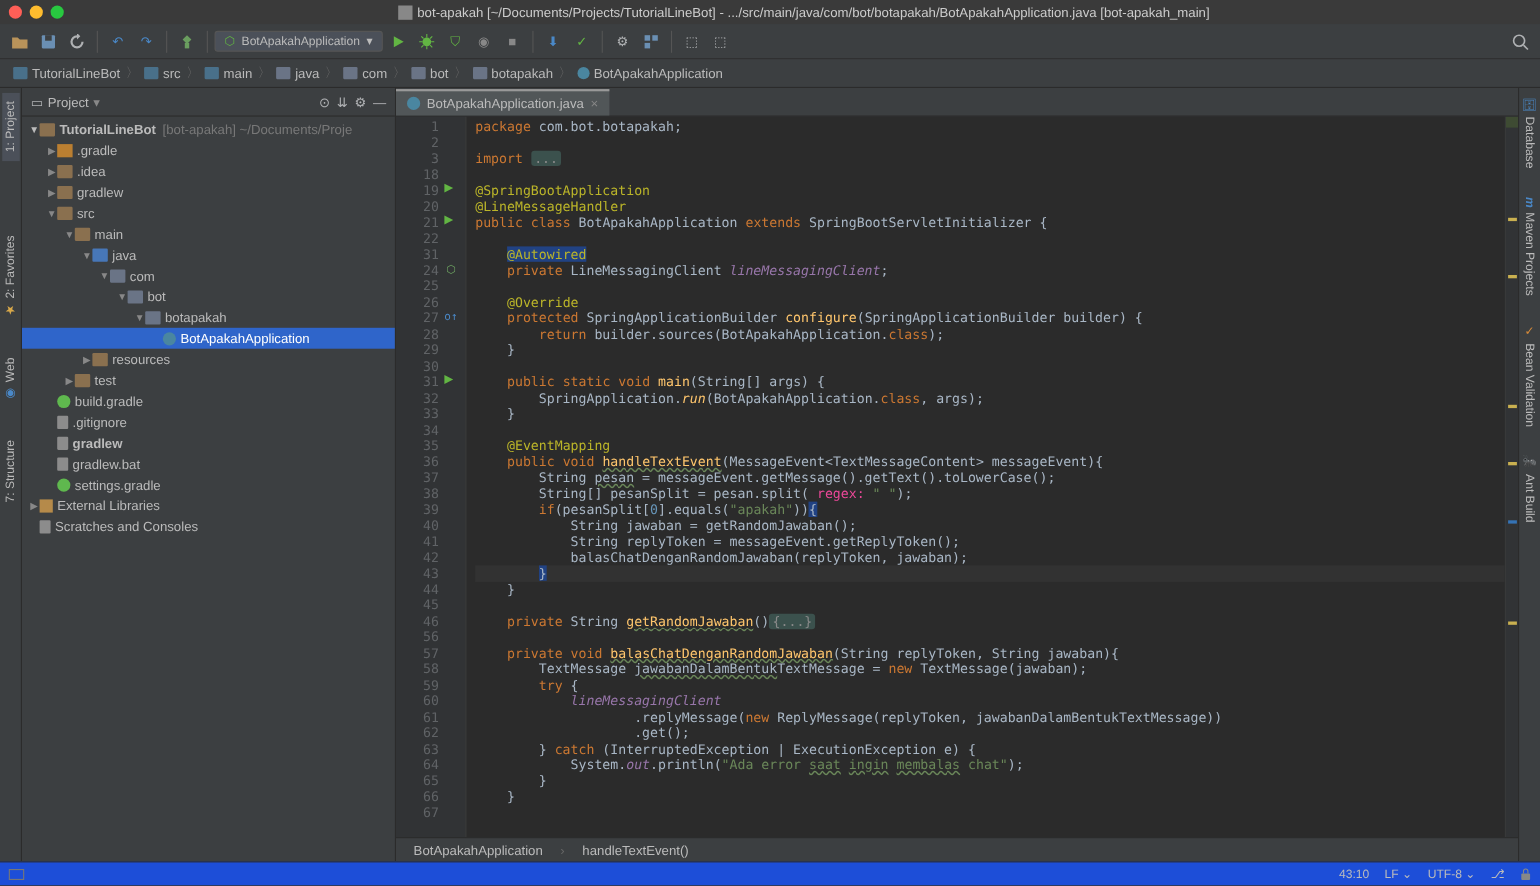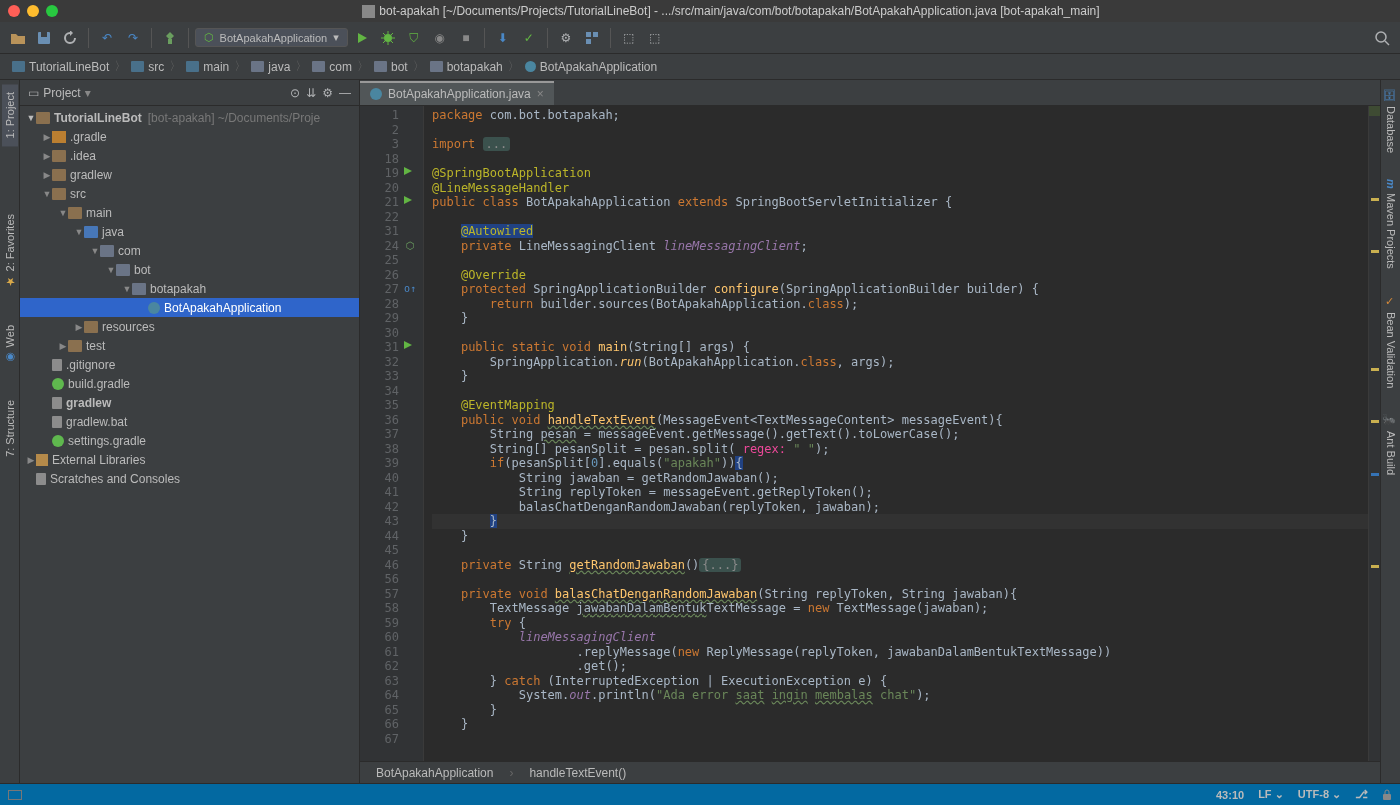--- a/index.html
+++ b/index.html
@@ -261,28 +261,27 @@
 }
 .btab { display: flex; align-items: center; gap: 4px; padding: 0 10px; cursor: pointer; }
 .bottom-right { margin-left: auto; display: flex; align-items: center; gap: 10px; }
 
 .statusbar {
   position: absolute;
   bottom: 0;
   left: 0;
   right: 0;
   height: 22px;
-  background: #0369a1;
+  background: #1d4ed8;
   border-top: 1px solid #2b2b2b;
   display: flex;
   align-items: center;
   padding: 0 8px;
   font-size: 11px;
   color: #bbb;
-  font-weight: bold;
 }
 .status-right { margin-left: auto; display: flex; gap: 14px; align-items: center;}
 .pad-icon { width:14px; height:10px; border:1px solid #777; display:inline-block; }
 svg { display:block; }
 </style>
 </head>
 <body>
 
 <div class="titlebar">
   <div class="traffic-lights">
@@ -504,27 +503,27 @@
           <span class="tree-icon ticon-folder"></span>
           <span class="tree-label">resources</span>
         </div>
         <div class="tree-node" style="padding-left: 38px;">
           <span class="tree-arrow">▶</span>
           <span class="tree-icon ticon-folder"></span>
           <span class="tree-label">test</span>
         </div>
         <div class="tree-node" style="padding-left: 22px;">
           <span class="tree-arrow"></span>
+          <span class="tree-icon ticon-gradle"></span>
+          <span class="tree-label">build.gradle</span>
+        </div>
+        <div class="tree-node" style="padding-left: 22px;">
+          <span class="tree-arrow"></span>
           <span class="tree-icon ticon-file"></span>
           <span class="tree-label">.gitignore</span>
-        </div>
-        <div class="tree-node" style="padding-left: 22px;">
-          <span class="tree-arrow"></span>
-          <span class="tree-icon ticon-gradle"></span>
-          <span class="tree-label">build.gradle</span>
         </div>
         <div class="tree-node" style="padding-left: 22px; font-weight: bold;">
           <span class="tree-arrow"></span>
           <span class="tree-icon ticon-file"></span>
           <span class="tree-label">gradlew</span>
         </div>
         <div class="tree-node" style="padding-left: 22px;">
           <span class="tree-arrow"></span>
           <span class="tree-icon ticon-file"></span>
           <span class="tree-label">gradlew.bat</span>

